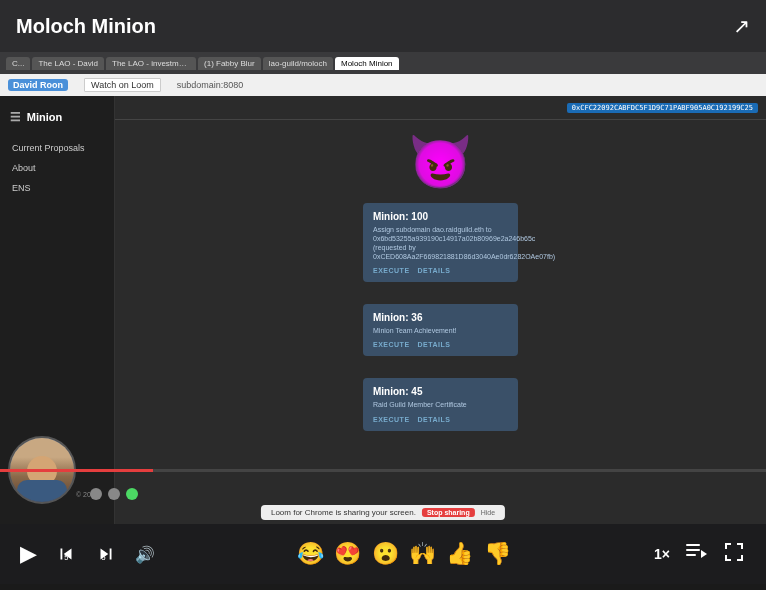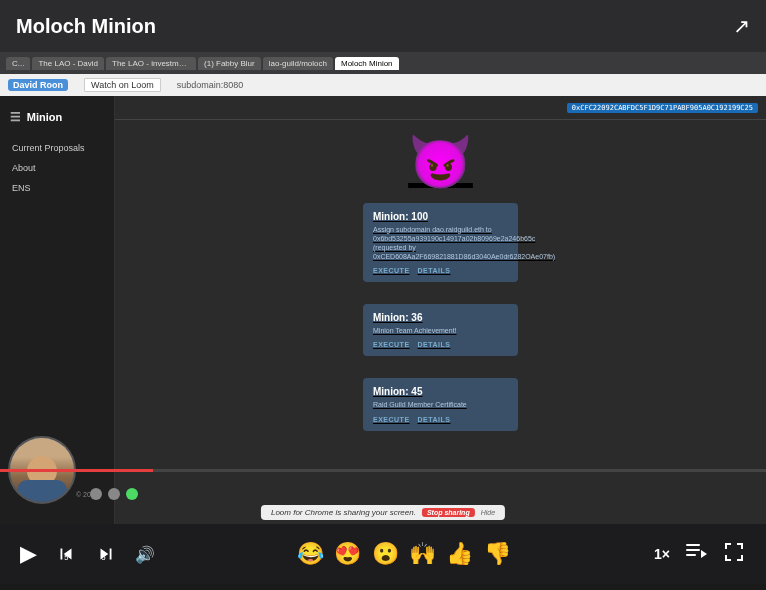--- a/index.html
+++ b/index.html
@@ -177,21 +177,20 @@
 
     
     .app-main {
       flex: 1;
       position: relative;
       display: flex;
       flex-direction: column;
       align-items: center;
       padding-top: 28px;
       overflow: hidden;
-      text-decoration: underline;
     }
 
     
     .devil-emoji {
       font-size: 52px;
       margin-bottom: 10px;
       margin-top: 8px;
     }
 
     
@@ -238,21 +237,20 @@
       transform: translateX(-50%);
       background: rgba(255,255,255,0.92);
       border-radius: 4px;
       padding: 3px 10px;
       font-size: 8px;
       color: #333;
       display: flex;
       align-items: center;
       gap: 6px;
       white-space: nowrap;
-      font-style: italic;
     }
     .stop-sharing-btn {
       background: #e53e3e;
       color: #fff;
       border-radius: 3px;
       padding: 1px 5px;
       font-size: 7px;
       font-weight: 600;
     }
     .hide-btn {

